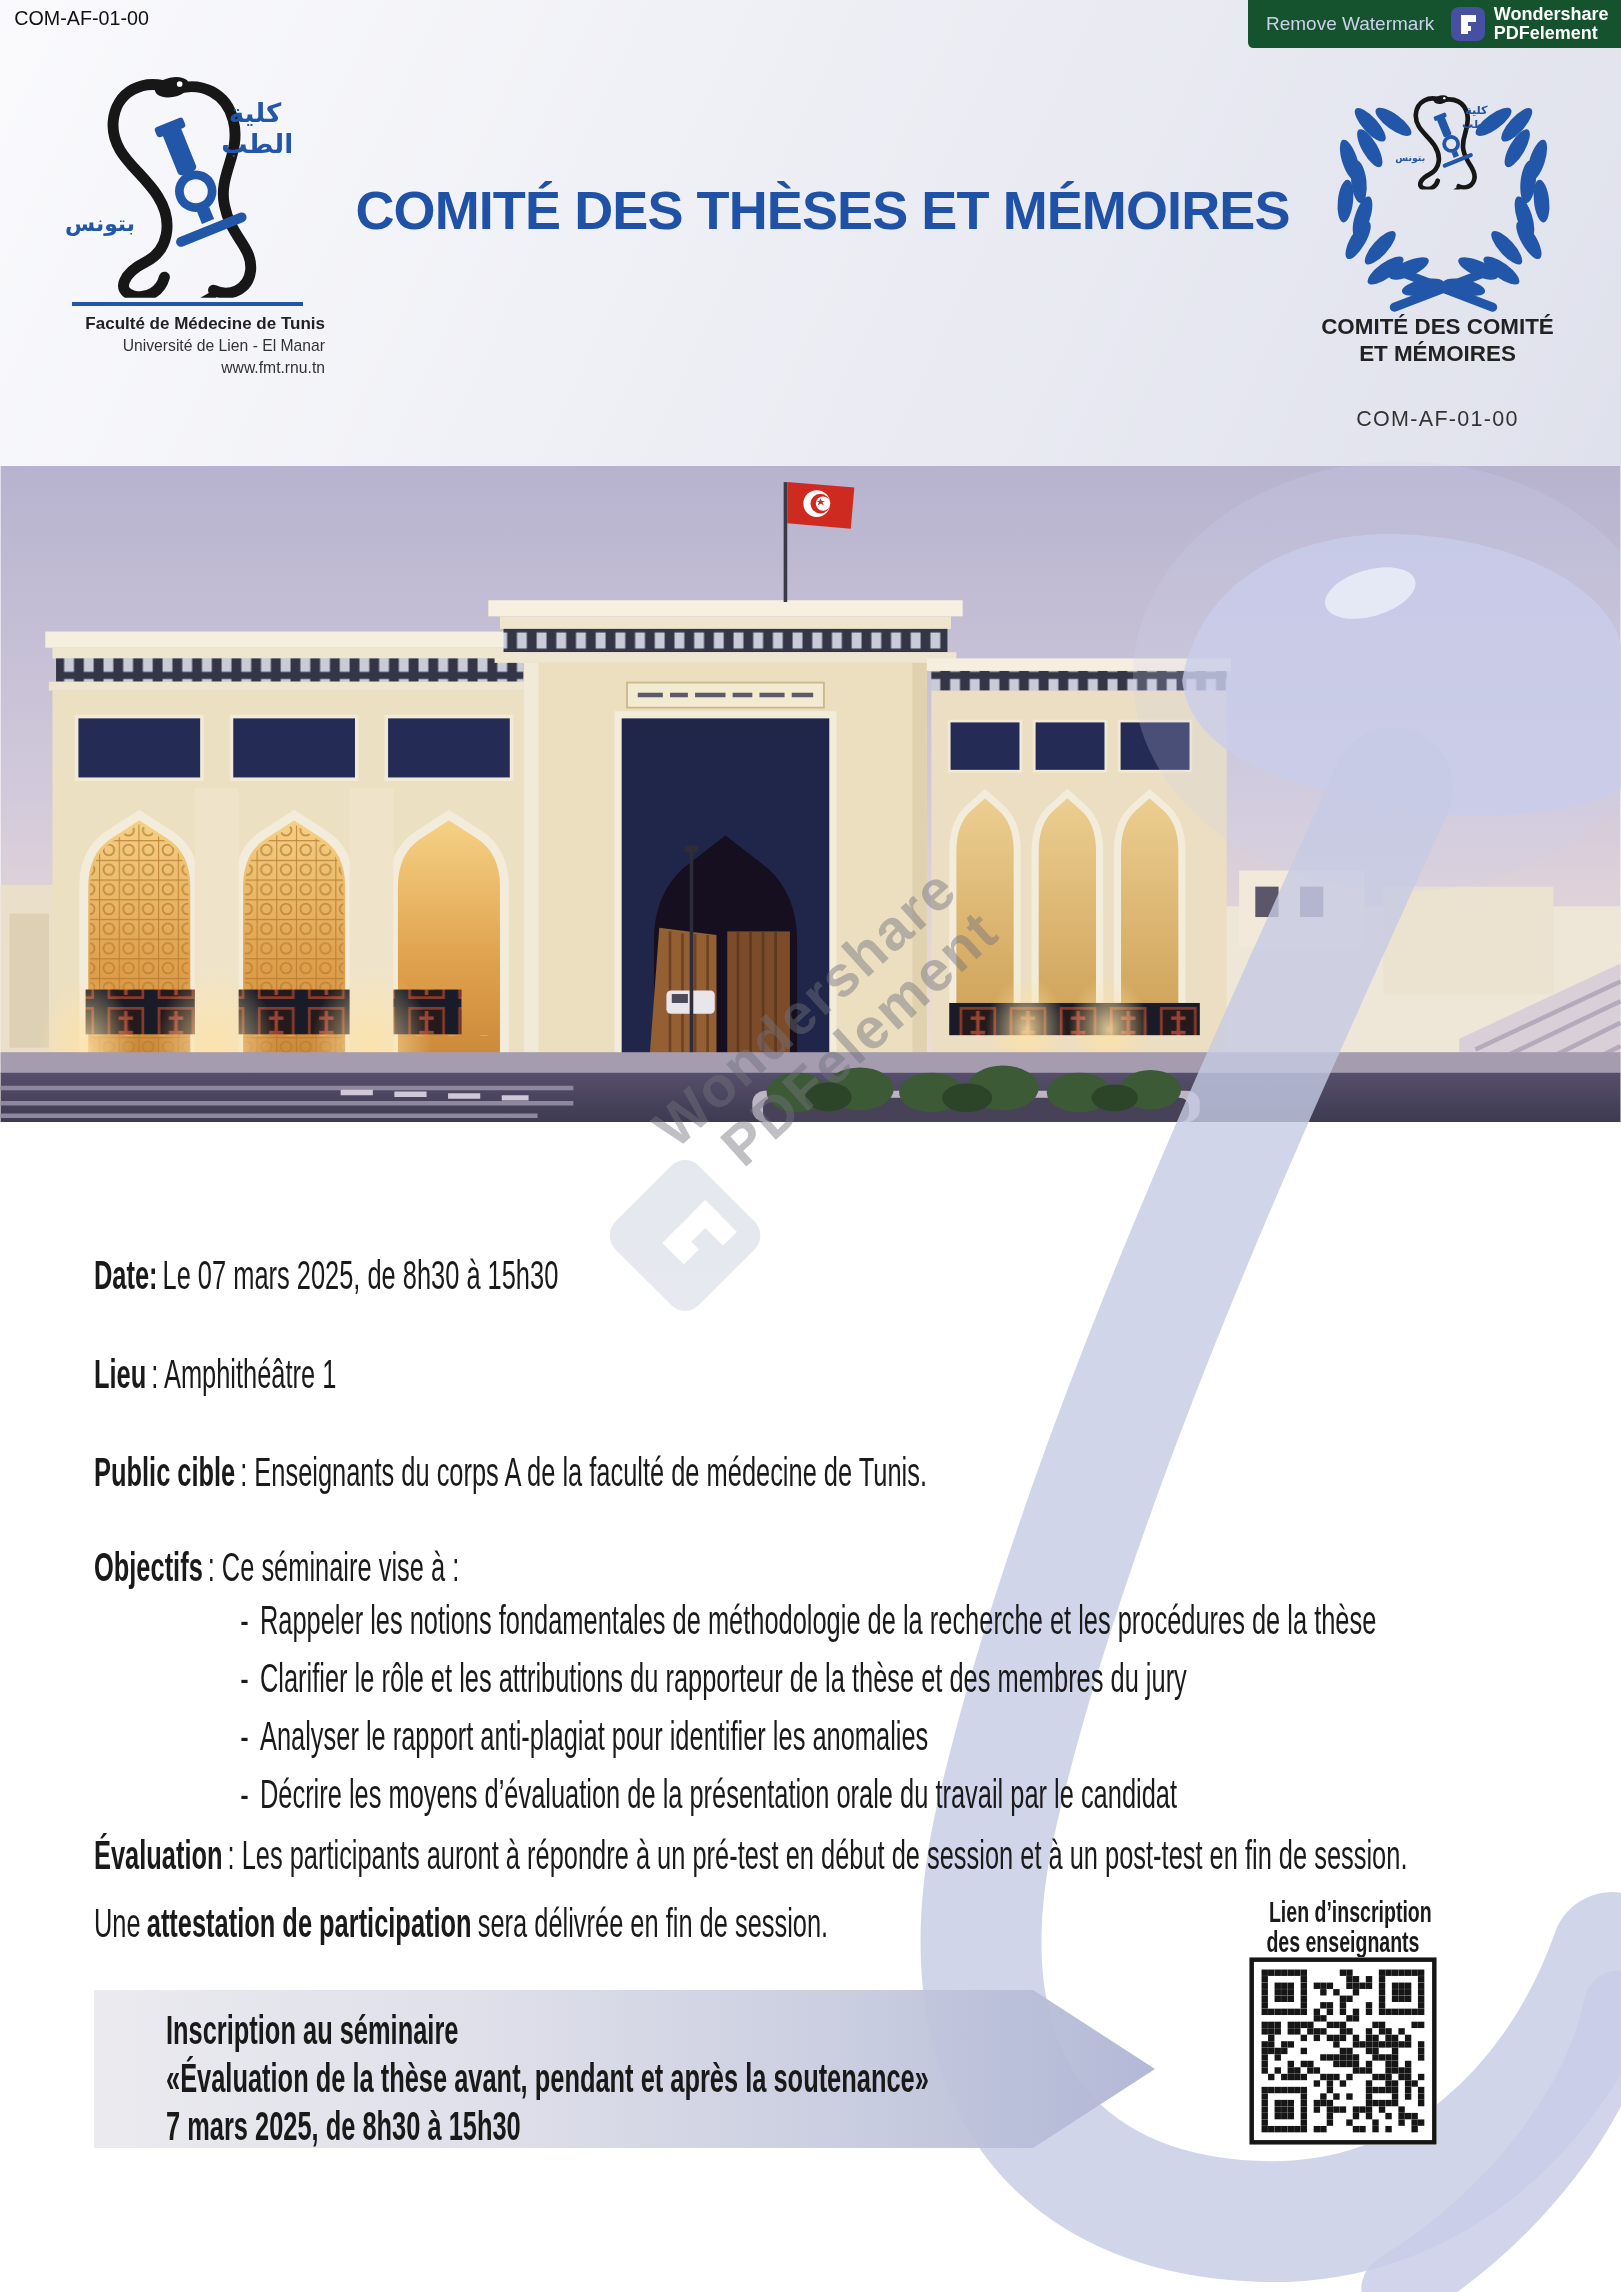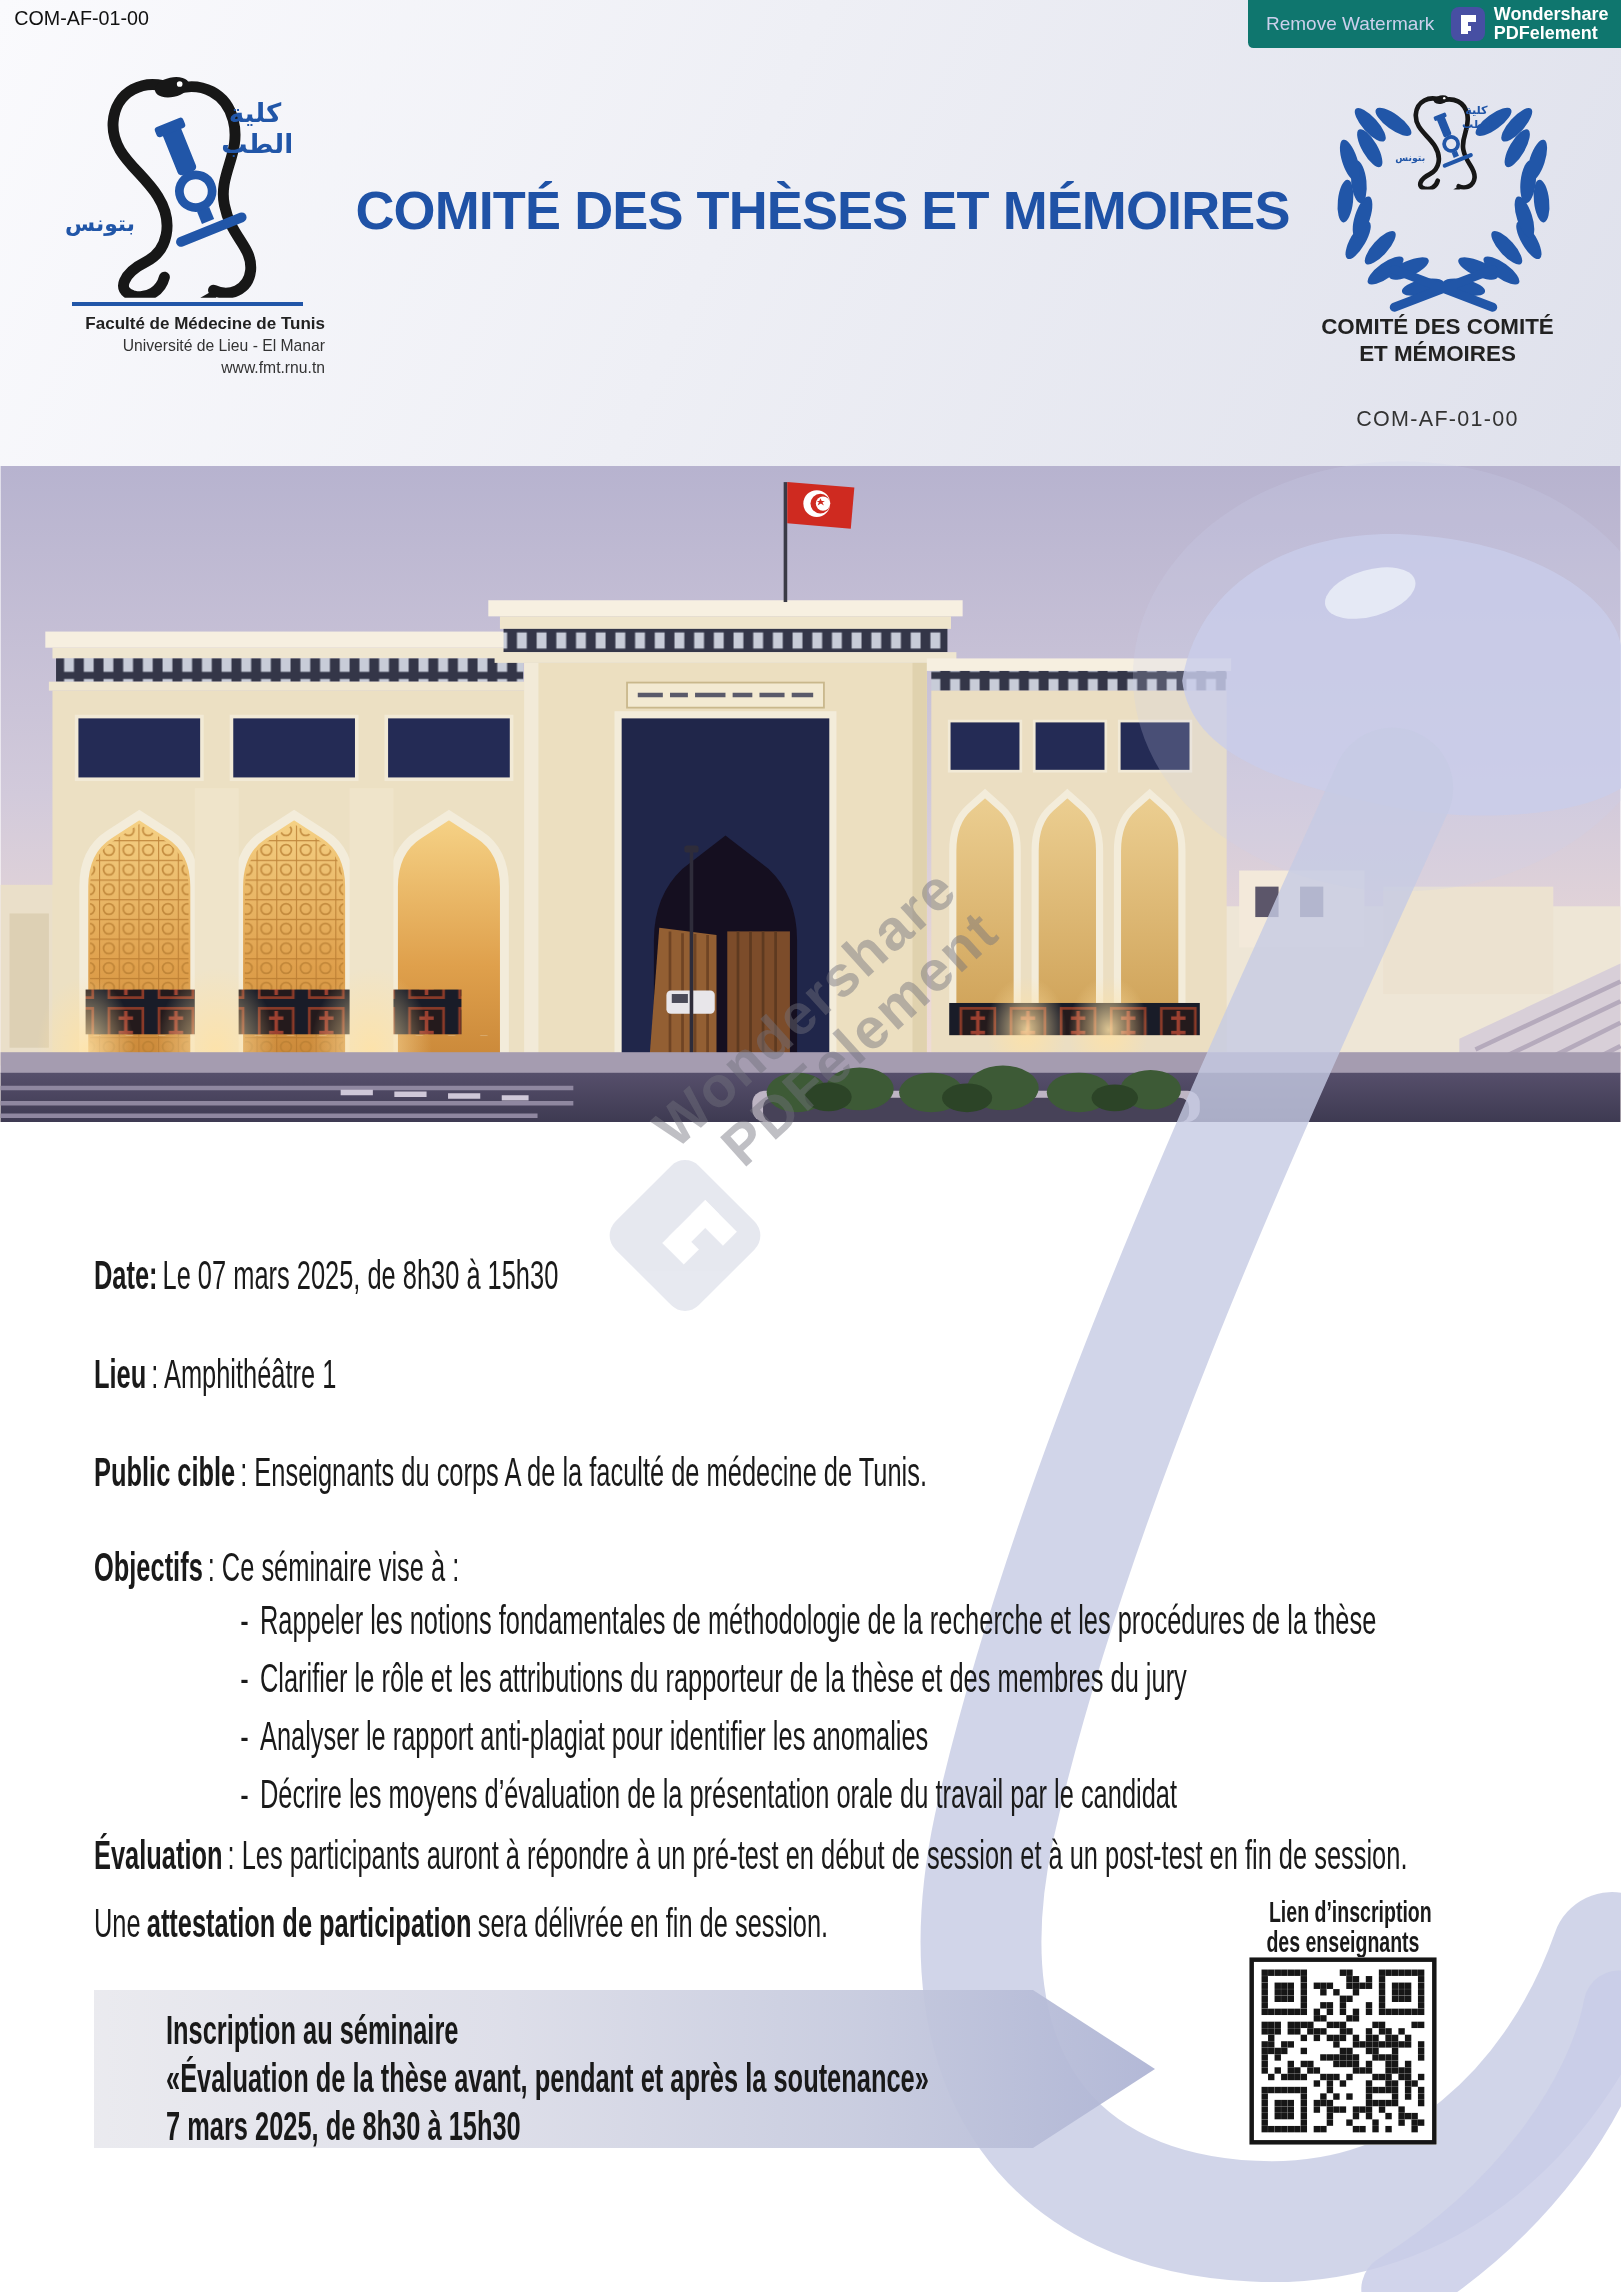--- a/index.html
+++ b/index.html
@@ -5,21 +5,21 @@
   html,body{margin:0;padding:0;background:#888;}
   .page{position:relative;width:1621px;height:2293px;background:#ffffff;overflow:hidden;
         font-family:"Liberation Sans",sans-serif;color:#1a1a1a;}
   .abs{position:absolute;}
   
   .hdr-bg{left:0;top:0;width:1621px;height:466px;
           background:linear-gradient(115deg,#fafafd 0%,#eeeff5 45%,#dfe1ec 100%);}
   
   .page-code{left:14.3px;top:7.2px;font-size:19.7px;color:#111;}
   
-  .toolbar{left:1248px;top:0;width:373px;height:48px;background:#0f766e;
+  .toolbar{left:1248px;top:0;width:373px;height:48px;background:#14532d;
            display:flex;align-items:center;border-radius:0 0 0 5.4px;}
   .rmw{color:#ccd0ec;font-size:19px;margin-left:18px;cursor:pointer;}
   .brandbox{display:flex;align-items:center;margin-left:auto;margin-right:12.5px;}
   .bicon{width:34px;height:34px;border-radius:8px;background:#474fa3;position:relative;margin-right:9px;}
   .bicon .b1{position:absolute;left:9.9px;top:8px;width:15px;height:7.2px;background:#fff;}
   .bicon .b2{position:absolute;left:9.9px;top:8px;width:7.2px;height:19px;background:#fff;}
   .bicon .b3{position:absolute;left:9.9px;top:19px;width:10.7px;height:5.4px;background:#fff;}
   .bname{color:#fff;font-weight:bold;font-size:18px;line-height:19px;}
   
   .fac-underline{left:72px;top:302px;width:231px;height:3.6px;background:#2156a8;}
@@ -276,21 +276,21 @@
         <text class="ar" x="188" y="72" font-size="24" fill="#2156a8" text-anchor="middle">الطب</text>
         <text class="ar" x="44" y="144" font-size="20" fill="#2156a8" text-anchor="middle">بتونس</text>
       </symbol>
     </defs>
     <use href="#snake" x="0" y="0" width="230" height="205"></use>
   </svg>
 
   <div class="abs fac-underline nosel"></div>
   <div class="abs fac-text">
     <div class="l1">Faculté de Médecine de Tunis</div>
-    <div class="l2">Université de Lieu - El Manar</div>
+    <div class="l2">Université de Lien - El Manar</div>
     <div class="l2">www.fmt.rnu.tn</div>
   </div>
 
   <div class="abs main-title">COMITÉ DES THÈSES ET MÉMOIRES</div>
 
   <svg style="position:absolute;left:1309px;top:85px;" width="269" height="233" viewBox="0 0 300 260">
     <g id="lvR">
         <ellipse cx="172.87028598995354" cy="225.5962360807186" rx="24" ry="8.5" fill="#2156a8" transform="rotate(12 172.87028598995354 225.5962360807186)"></ellipse>
         <ellipse cx="188.63998109220103" cy="204.78681847604707" rx="24" ry="8.5" fill="#2156a8" transform="rotate(24 188.63998109220103 204.78681847604707)"></ellipse>
         <ellipse cx="214.65637775217203" cy="206.99186938124421" rx="24" ry="8.5" fill="#2156a8" transform="rotate(36 214.65637775217203 206.99186938124421)"></ellipse>

